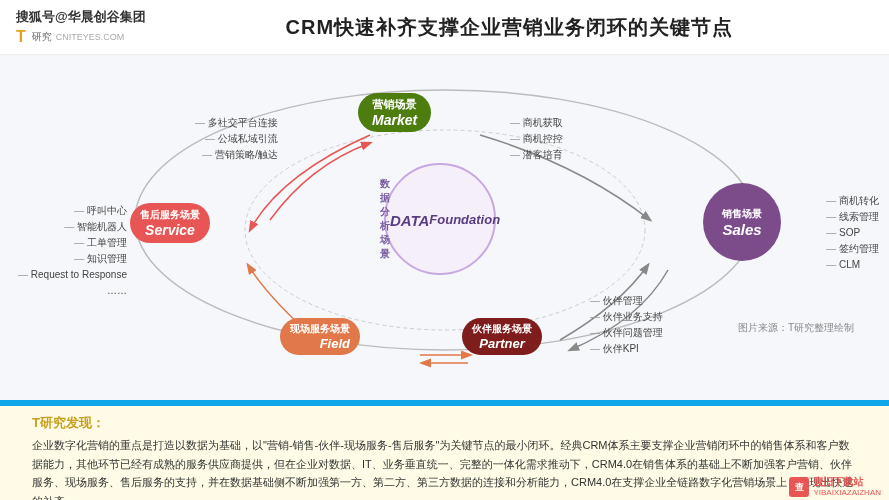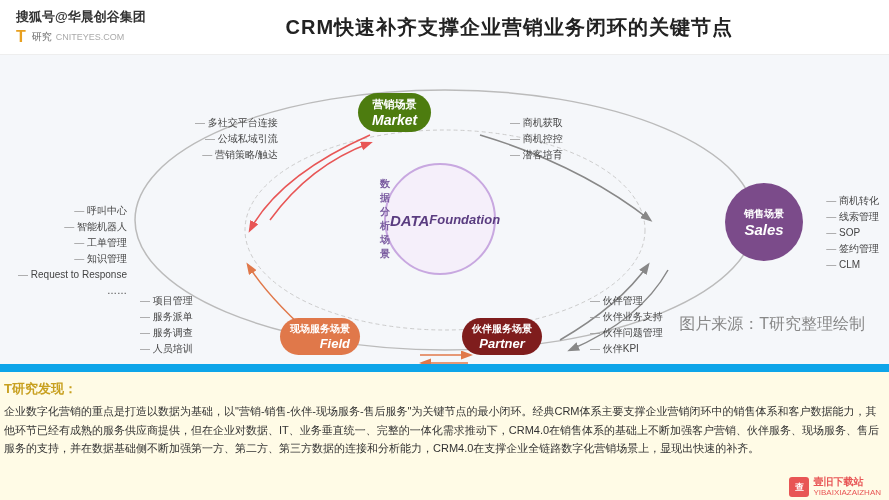--- a/index.html
+++ b/index.html
@@ -142,36 +142,36 @@
       width: 100%;
       height: 100%;
       z-index: 3;
       pointer-events: none;
     }
 
     
     .source-note {
       position: absolute;
       bottom: 80px;
-      right: 24px;
-      font-size: 16px;
+      right: 35px;
+      font-size: 10px;
       color: #888;
       z-index: 30;
     }
 
     
     .bottom-panel {
       position: absolute;
       bottom: 0;
       left: 0;
       right: 0;
-      height: 136px;
+      height: 100px;
       background: #fffbe6;
-      border-top: 8px solid #0ea5e9;
-      padding: 8px 4px;
+      border-top: 6px solid #0ea5e9;
+      padding: 8px 32px;
       z-index: 30;
     }
     .bottom-panel .panel-title {
       font-size: 13px;
       font-weight: bold;
       color: #c8a020;
       margin-bottom: 4px;
     }
     .bottom-panel .panel-text {
       font-size: 11px;
@@ -254,25 +254,29 @@
         <path d="M0,0 L0,6 L8,3 z" fill="#e0784a"></path>
       </marker>
     </defs>
   </svg>
 
   <div class="scene-badge badge-marketing" style="top:38px;left:358px;background:#4d7c0f;border-radius:20px;padding:4px 14px;">
     <span class="cn-label">营销场景</span>
     <span class="en-label">Market</span>
   </div>
 
-  <div class="scene-badge badge-sales" style="position:absolute;background:#7b4b8a;border-radius:50%;width:78px;height:78px;top:128px;right:86px;display:flex;flex-direction:column;align-items:center;justify-content:center;padding:0;">
+  <div class="scene-badge badge-sales" style="position:absolute;background:#7b4b8a;border-radius:50%;width:78px;height:78px;top:128px;right:108px;display:flex;flex-direction:column;align-items:center;justify-content:center;padding:0;">
     <span class="cn-label" style="font-size:10px;color:#fff;font-weight:bold;">销售场景</span>
     <span class="en-label" style="font-size:15px;color:#fff;font-weight:bold;font-style:italic;">Sales</span>
   </div>
 
+  <div class="scene-badge" style="position:absolute;background:#e85555;border-radius:20px;padding:5px 10px;top:148px;left:130px;min-width:80px;">
+    <span class="cn-label" style="font-size:10px;color:#fff;font-weight:bold;">售后服务场景</span>
+    <span class="en-label" style="font-size:14px;color:#fff;font-weight:bold;font-style:italic;">Service</span>
+  </div>
 
   <div class="scene-badge" style="position:absolute;background:#e0784a;border-radius:20px;padding:4px 10px;bottom:60px;left:280px;min-width:70px;align-items:flex-end;">
     <span class="cn-label" style="font-size:10px;color:#fff;font-weight:bold;">现场服务场景</span>
     <span class="en-label" style="font-size:13px;color:#fff;font-weight:bold;font-style:italic;">Field</span>
   </div>
 
   <div class="scene-badge" style="position:absolute;background:#7f1d1d;border-radius:20px;padding:4px 10px;bottom:60px;left:462px;min-width:80px;">
     <span class="cn-label" style="font-size:10px;color:#fff;font-weight:bold;">伙伴服务场景</span>
     <span class="en-label" style="font-size:13px;color:#fff;font-weight:bold;font-style:italic;">Partner</span>
   </div>
@@ -305,26 +309,20 @@
   </div>
 
   <div class="list-group" style="top:138px;right:10px;">
     <div class="list-item">商机转化</div>
     <div class="list-item">线索管理</div>
     <div class="list-item">SOP</div>
     <div class="list-item">签约管理</div>
     <div class="list-item">CLM</div>
   </div>
 
-  <div class="list-group" style="bottom:58px;left:140px;text-align:right;">
-    <div class="list-item">项目管理</div>
-    <div class="list-item">服务派单</div>
-    <div class="list-item">服务调查</div>
-    <div class="list-item">人员培训</div>
-  </div>
 
   <div class="list-group" style="bottom:58px;left:590px;">
     <div class="list-item">伙伴管理</div>
     <div class="list-item">伙伴业务支持</div>
     <div class="list-item">伙伴问题管理</div>
     <div class="list-item">伙伴KPI</div>
   </div>
 
   <div class="source-note">图片来源：T研究整理绘制</div>
 

